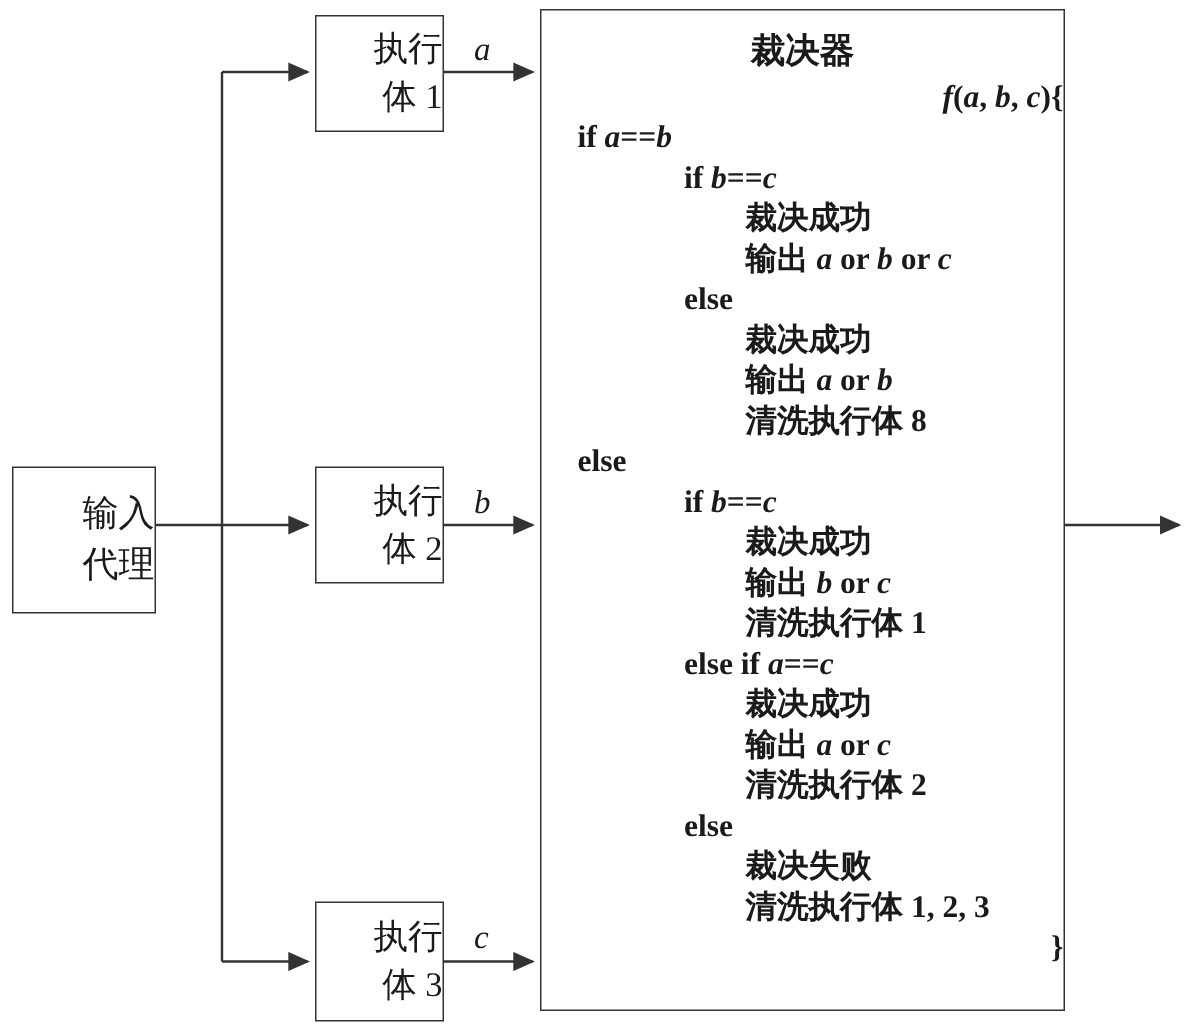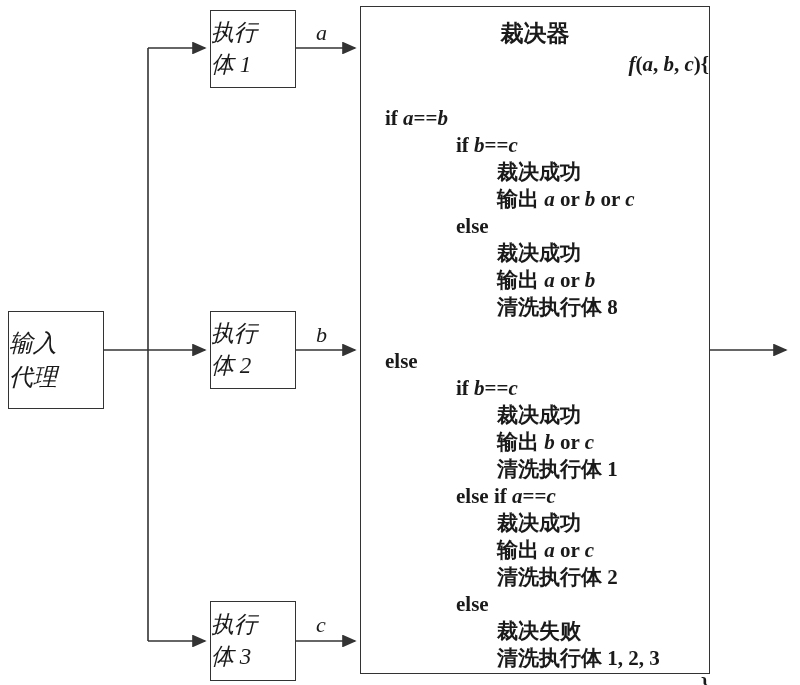--- a/index.html
+++ b/index.html
@@ -25,27 +25,26 @@
     left:0;top:0;
     width:800px;height:685px;
     color:var(--line-color);
   }
   .box{
     position:absolute;
     border:1.6px solid var(--line-color);
     background:var(--bg-color);
     display:flex;
     flex-direction:column;
-    align-items:flex-start;
+    align-items:flex-end;
     justify-content:center;
     text-align:center;
     font-size:23px;
     line-height:32px;
     color:var(--text-color);
-    font-style:italic;
   }
   .input-agent{left:8px;top:311px;width:96px;height:98px;font-size:24px;line-height:34px;}
   .exec1{left:210px;top:10px;width:86px;height:78px;}
   .exec2{left:210px;top:311px;width:86px;height:78px;}
   .exec3{left:210px;top:601px;width:86px;height:80px;}
   .arbiter{
     position:absolute;
     left:360px;top:6px;width:350px;height:668px;
     border:1.6px solid var(--line-color);
     background:var(--bg-color);
@@ -62,21 +61,21 @@
     padding-top:4px;
   }
   .code-line{
     font-size:21px;
     line-height:27px;
     white-space:pre;
     color:var(--text-color);
   }
   .code-line i{font-style:italic;}
   .i0{padding-left:5px;text-align:right;}
-  .i1{padding-left:24px;margin-top:27px;}
+  .i1{padding-left:24px;}
   .i2{padding-left:95px;}
   .i3{padding-left:136px;}
   .signal{
     position:absolute;
     font-style:italic;
     font-size:22px;
     color:var(--text-color);
   }
   .signal-a{left:316px;top:20px;}
   .signal-b{left:316px;top:322px;}

